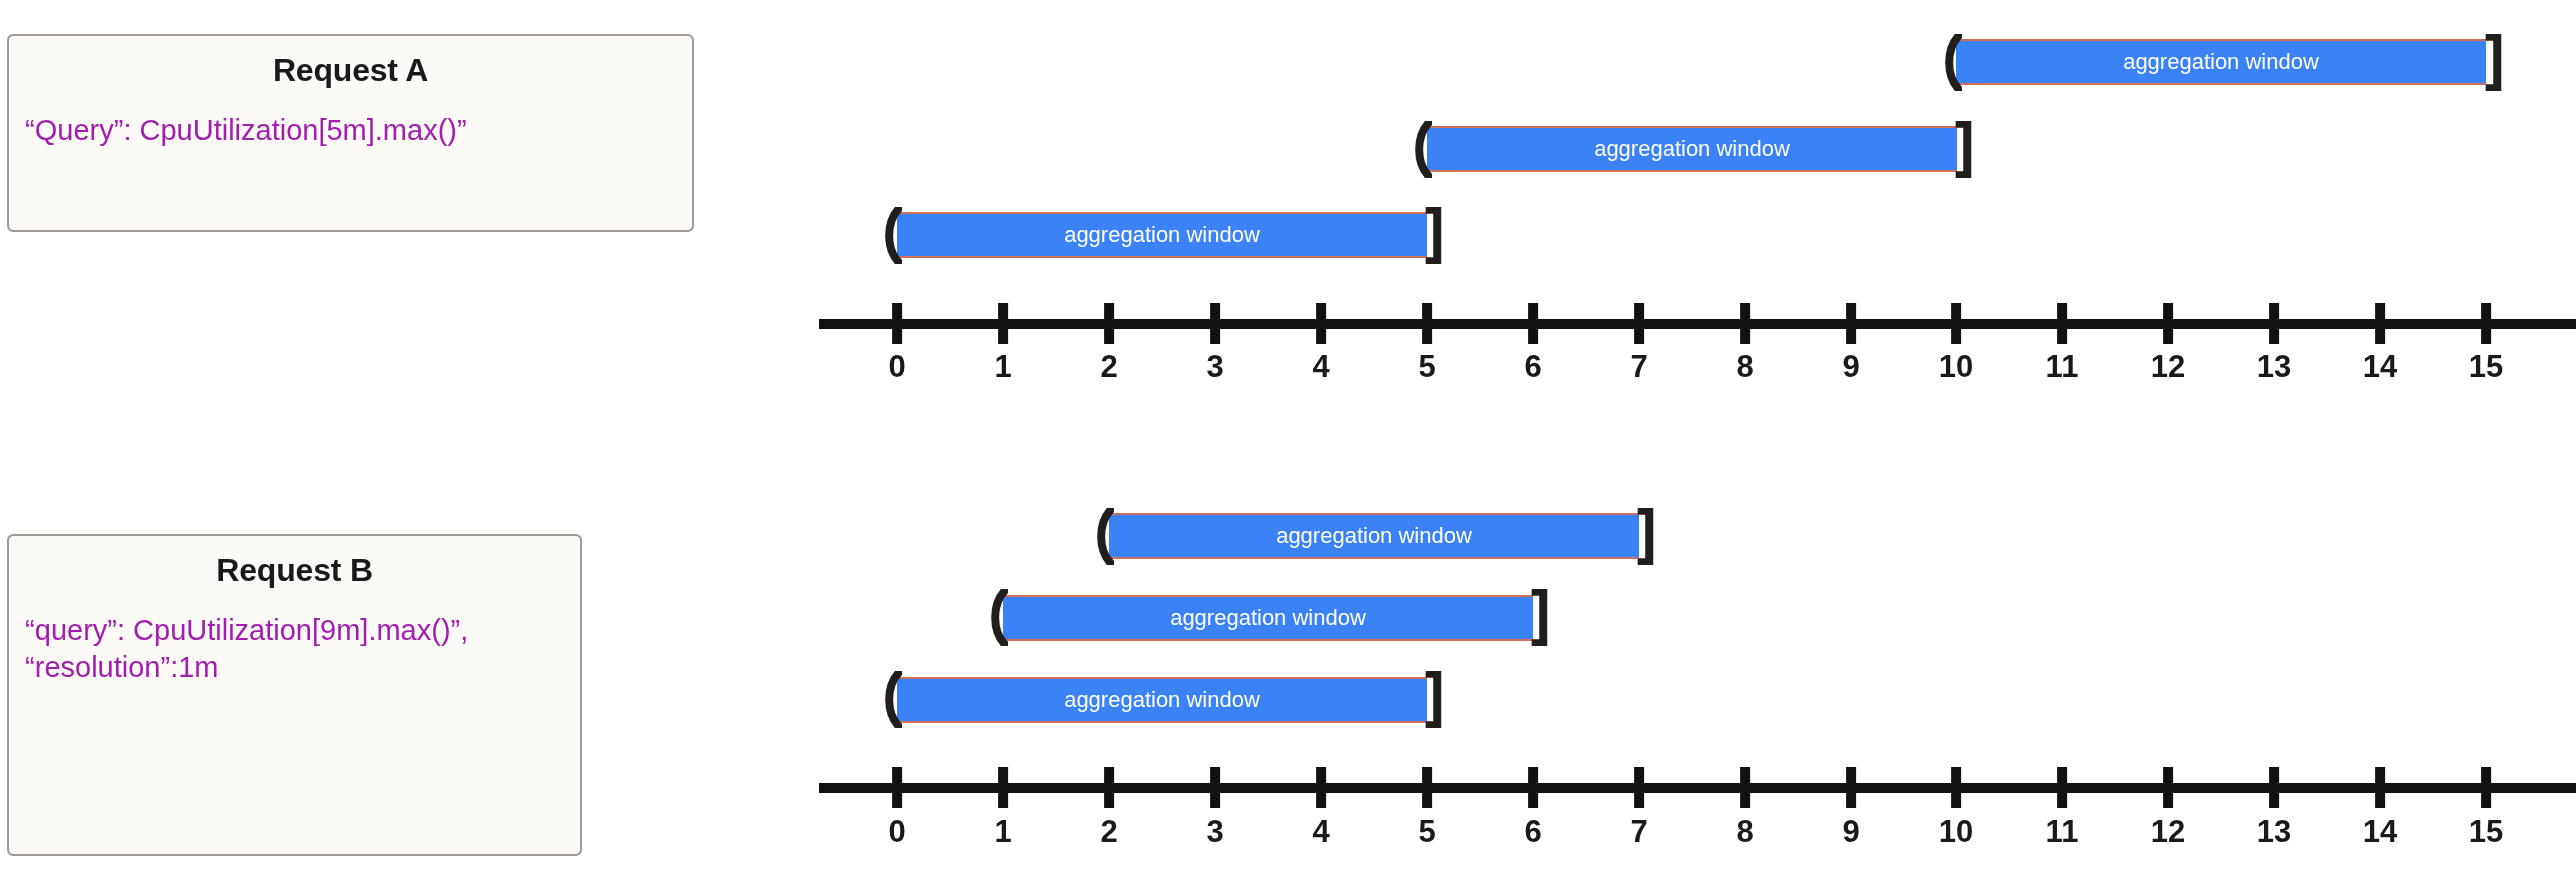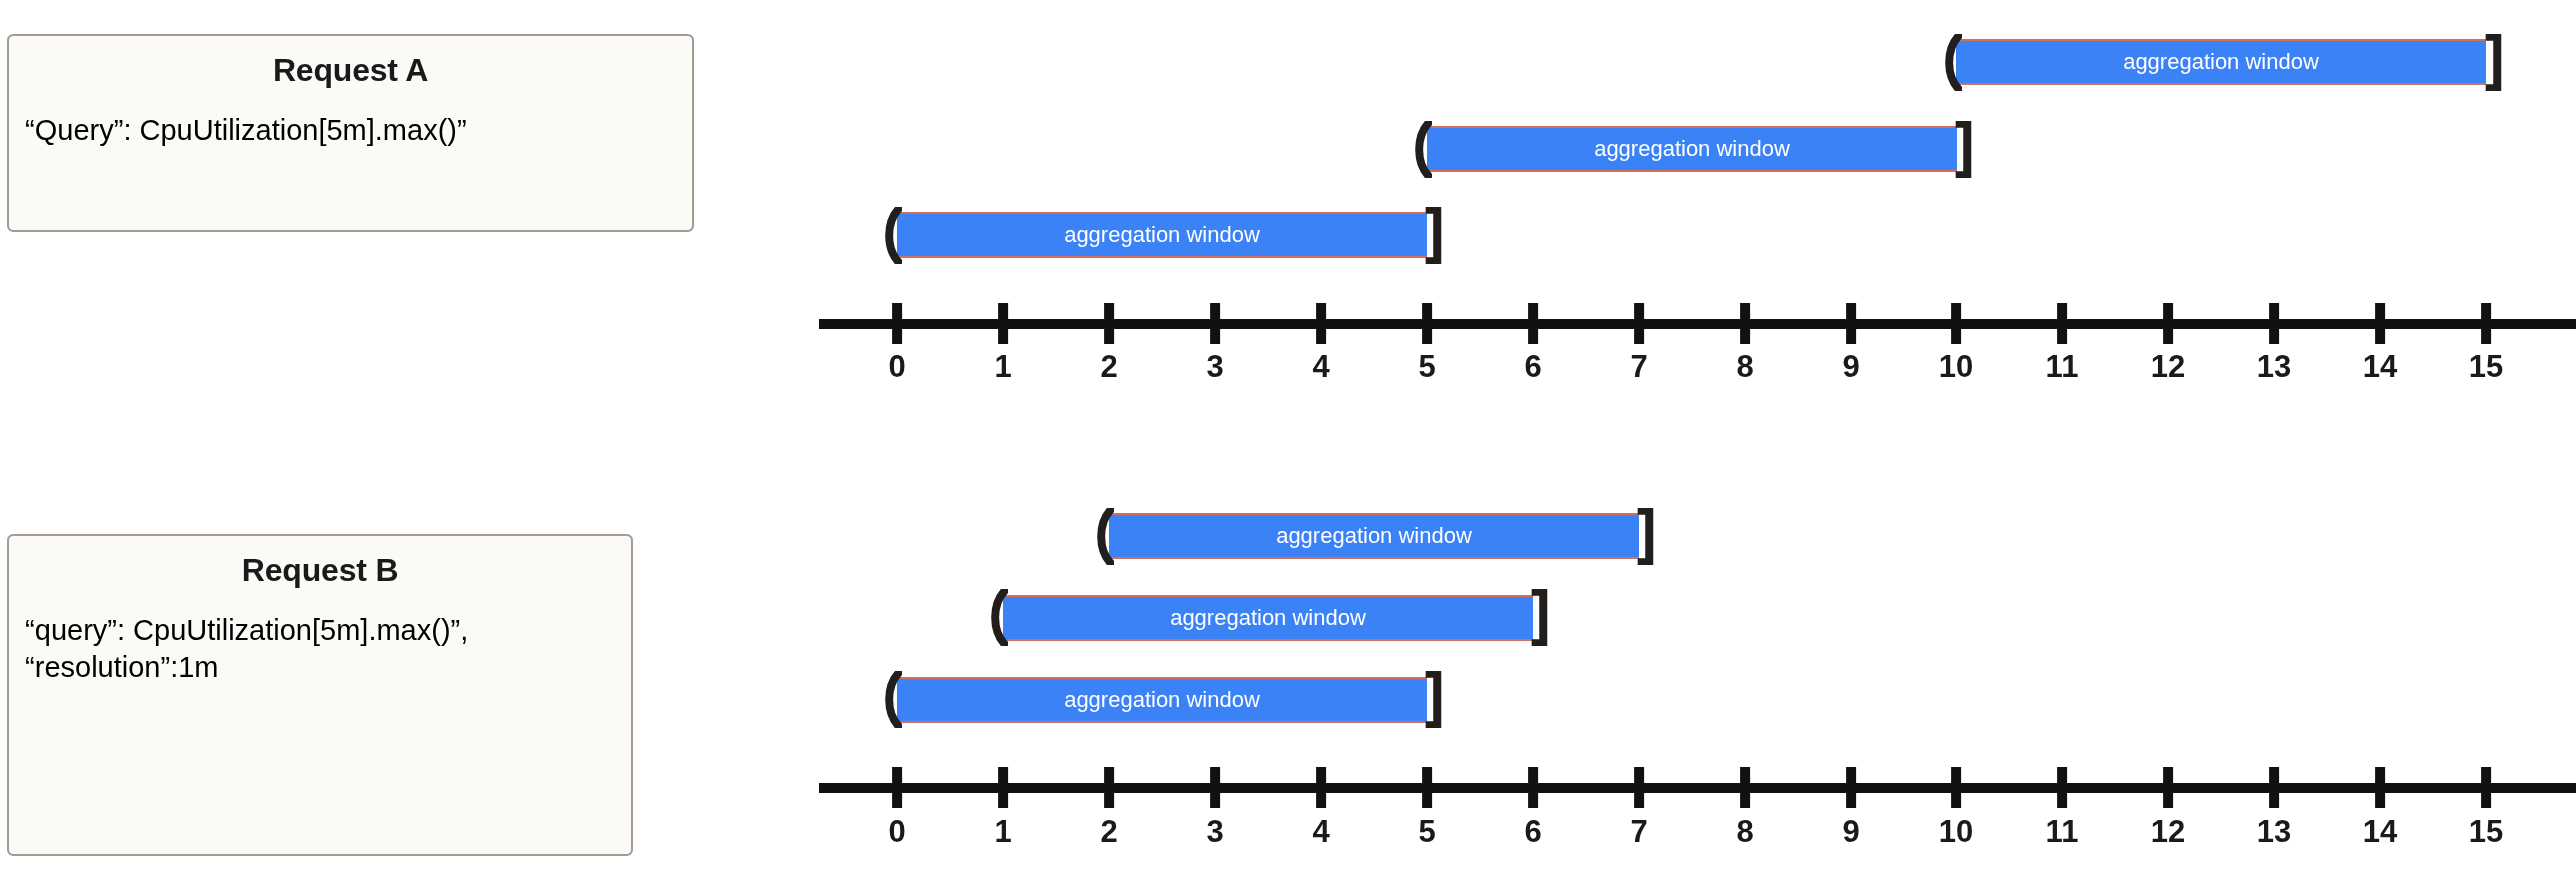--- a/index.html
+++ b/index.html
@@ -16,36 +16,36 @@
   }
   
   .request-box {
     position: absolute;
     box-sizing: border-box;
     background: #FBFAF7;
     border: 2.7px solid #A49C94;
     border-radius: 6.2px;
   }
   #request-box-a { left: 7.1px;  top: 34px;  width: 687px; height: 198px; }
-  #request-box-b { left: 7.1px;  top: 534px; width: 626px; height: 322px; }
+  #request-box-b { left: 7.1px;  top: 534px; width: 575px; height: 322px; }
 
   .request-title {
     text-align: center;
     font-size: 32px;
     font-weight: bold;
     color: #1a1a1a;
     margin-top: 16px;
     letter-spacing: -0.2px;
   }
   .request-body {
     padding: 0 16px;
     margin-top: 23px;
     font-size: 29px;
     line-height: 1.28;
-    color: #000000;
+    color: #a21caf;
     white-space: pre-line;
   }
 
   
   .timeline {
     position: absolute;
   }
   #timeline-a { left: 0; top: 0;   width: 2576px; height: 418px; }
   #timeline-b { left: 0; top: 463px; width: 2576px; height: 417px; }
 
@@ -99,21 +99,21 @@
 </head>
 <body>
 
 <div class="request-box" id="request-box-a">
   <div class="request-title">Request A</div>
   <div class="request-body">“Query”: CpuUtilization[5m].max()”</div>
 </div>
 
 <div class="request-box" id="request-box-b">
   <div class="request-title">Request B</div>
-  <div class="request-body">“query”: CpuUtilization[5m].max()”,
+  <div class="request-body">“query”: CpuUtilization[9m].max()”,
 “resolution”:1m</div>
 </div>
 
 <div class="timeline" id="timeline-a">
     <div class="axis-line" style="left: 819px; width: 1757px; top: 319px;"></div>
     <div class="tick" style="left: 897px; top: 303px;"></div>
     <div class="tick-label" style="left: 897px; top: 349px;">0</div>
     <div class="tick" style="left: 1003px; top: 303px;"></div>
     <div class="tick-label" style="left: 1003px; top: 349px;">1</div>
     <div class="tick" style="left: 1109px; top: 303px;"></div>

